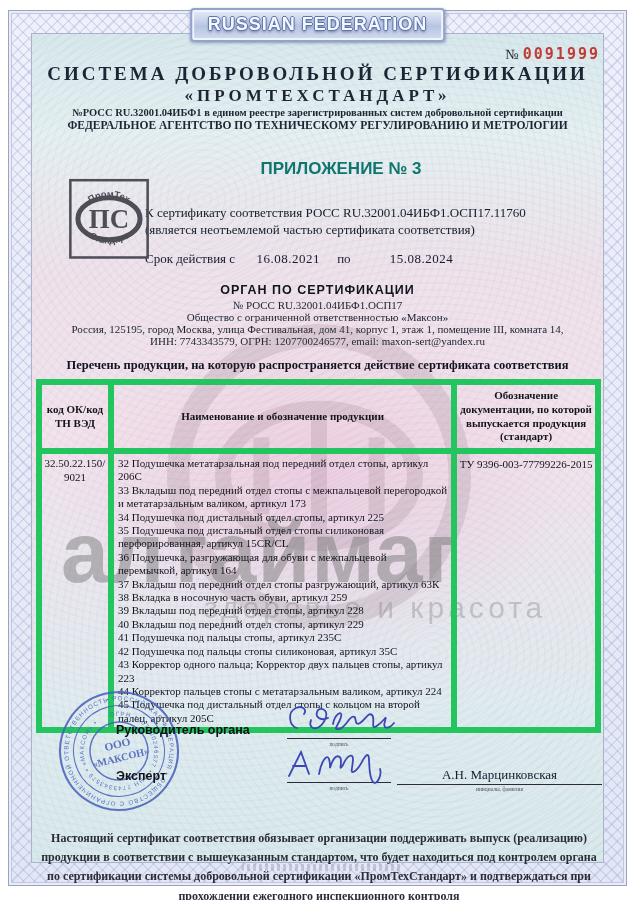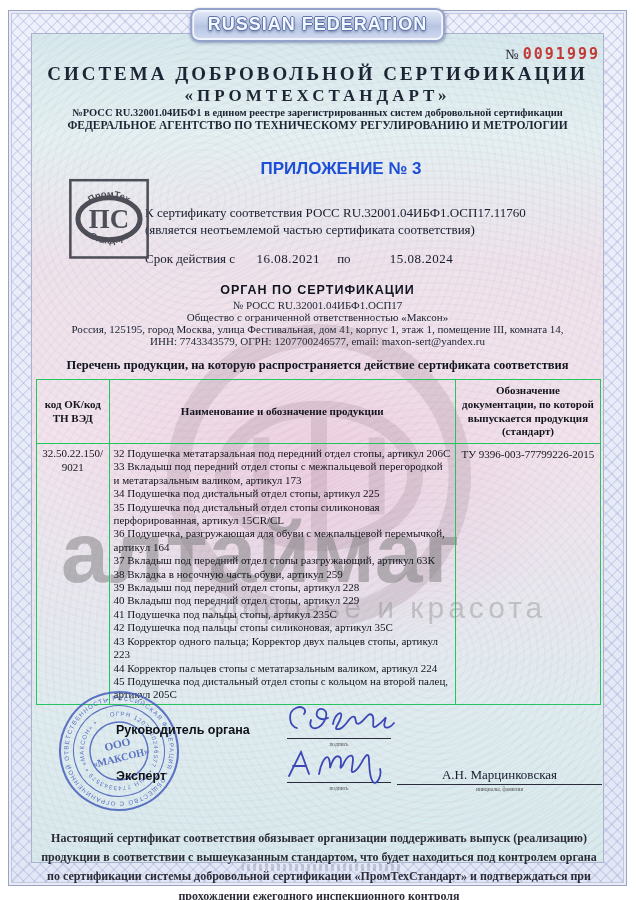--- a/index.html
+++ b/index.html
@@ -19,21 +19,21 @@
              radial-gradient(ellipse 62% 30% at 50% 54%, rgba(233,186,212,.5), rgba(233,186,212,0) 72%),
              linear-gradient(180deg,#d7e9ed 0%, #e4f0f1 12%, #eee2eb 28%, #f2e3ec 48%, #eae6ee 64%, #dfecef 82%, #d8e9ec 100%); }
   .inner::after { content:""; position:absolute; inset:0; pointer-events:none;
            background:
              repeating-radial-gradient(circle at 30% 20%, rgba(120,150,175,.05) 0 2px, transparent 2px 7px),
              repeating-radial-gradient(circle at 70% 75%, rgba(175,120,155,.05) 0 2px, transparent 2px 7px); }
 
   .abs { position:absolute; }
 
   .banner { left:50%; top:-3px; transform:translateX(-50%);
-            padding:4px 16px 5px; border:2px solid #93a2c9; border-radius:9px;
+            padding:4px 16px 5px; border:2px solid #93a2c9; border-radius:4px;
             background:linear-gradient(180deg,#e6ecf8,#b7c5e3 55%,#d2dcf0);
             box-shadow:inset 0 0 0 2px #f0f4fd, 0 1px 3px rgba(50,60,110,.45); z-index:6; }
   .banner span { font-family:"Liberation Sans", sans-serif; font-weight:bold; font-size:18px;
             letter-spacing:1px; color:#f3f7ff;
             text-shadow:0 1px 0 #5f74ad, 1px 0 0 #5f74ad, -1px 0 0 #5f74ad, 0 -1px 0 #5f74ad, 0 2px 3px rgba(35,45,90,.55); }
 
   .cert-number { top:34px; right:26px; z-index:5; }
   .cert-number .nsign { font-size:14px; color:#2a2a3a; margin-right:4px; }
   .cert-number .ndigits { font-family:"DejaVu Sans Mono", monospace; font-size:15px; font-weight:bold;
                           color:#c23a36; letter-spacing:2px; }
@@ -41,38 +41,38 @@
   .sys-title { left:0; right:0; top:52px; text-align:center; font-weight:bold; font-size:19px;
                letter-spacing:3px; color:#1d2433; }
   .sys-name  { left:0; right:0; top:75px; text-align:center; font-weight:bold; font-size:17px;
                letter-spacing:4px; color:#1d2433; }
   .registry-line { left:0; right:0; top:96px; text-align:center; font-weight:bold; font-size:10.5px; color:#1d2433; }
   .agency-line   { left:0; right:0; top:108px; text-align:center; font-weight:bold; font-size:11.5px; color:#1d2433; }
 
   .logo { left:58px; top:160px; width:84px; height:94px; z-index:4; }
 
   .appendix-title { left:142px; top:148px; width:380px; text-align:center;
-                    font-family:"Liberation Sans", sans-serif; font-weight:bold; font-size:17px; color:#1d4ed8; }
+                    font-family:"Liberation Sans", sans-serif; font-weight:bold; font-size:17px; color:#0f766e; }
   .app-line1 { left:136px; top:194px; font-size:13px; color:#161c2c; }
   .app-line2 { left:136px; top:211px; font-size:13px; color:#161c2c; }
   .validity  { left:136px; top:240px; font-size:13px; color:#161c2c; }
   .validity b { margin:0 14px 0 18px; letter-spacing:.5px; font-weight:normal; }
   .validity .to { margin-right:18px; }
 
   .org-heading { left:0; right:0; top:272px; text-align:center; font-family:"Liberation Sans", sans-serif;
                  font-weight:bold; font-size:12.5px; letter-spacing:1px; color:#10141f; }
   .org-number  { left:0; right:0; top:288px; text-align:center; font-size:11px; color:#1a2130; }
   .org-company { left:0; right:0; top:300px; text-align:center; font-size:11px; color:#1a2130; }
   .org-address { left:0; right:0; top:312px; text-align:center; font-size:11px; color:#1a2130; }
   .org-req     { left:0; right:0; top:324px; text-align:center; font-size:11px; color:#1a2130; }
 
   .products-heading { left:0; right:0; top:347px; text-align:center; font-weight:bold; font-size:12.5px; color:#10141f; }
 
   table.products { position:absolute; left:27px; top:368px; width:565px; border-collapse:collapse; z-index:3; }
-  table.products th, table.products td { border:1px solid #22c55e; vertical-align:top;
+  table.products th, table.products td { border:6px solid #22c55e; vertical-align:top;
         font-size:11px; color:#14141f; background:transparent; }
   table.products th { font-weight:bold; text-align:center; vertical-align:middle; padding:4px 3px; height:64px; line-height:1.25; }
   td.code-cell { width:72px; text-align:center; padding-top:3px; line-height:1.25; }
   td.items-cell { width:344px; padding:3px 4px 2px 4px; }
   td.std-cell { width:144px; text-align:center; padding-top:3px; line-height:1.3; }
   .item-line { line-height:1.22; margin:0; }
 
   .wm-circle { left:150px; top:305px; width:320px; height:320px; opacity:.14; z-index:1; pointer-events:none; }
   .wm-word { left:52px; top:492px; width:560px; font-family:"Liberation Sans", sans-serif; font-weight:bold;
              font-size:86px; letter-spacing:1px; color:#7d7d7d; opacity:.5; z-index:2; pointer-events:none; }

